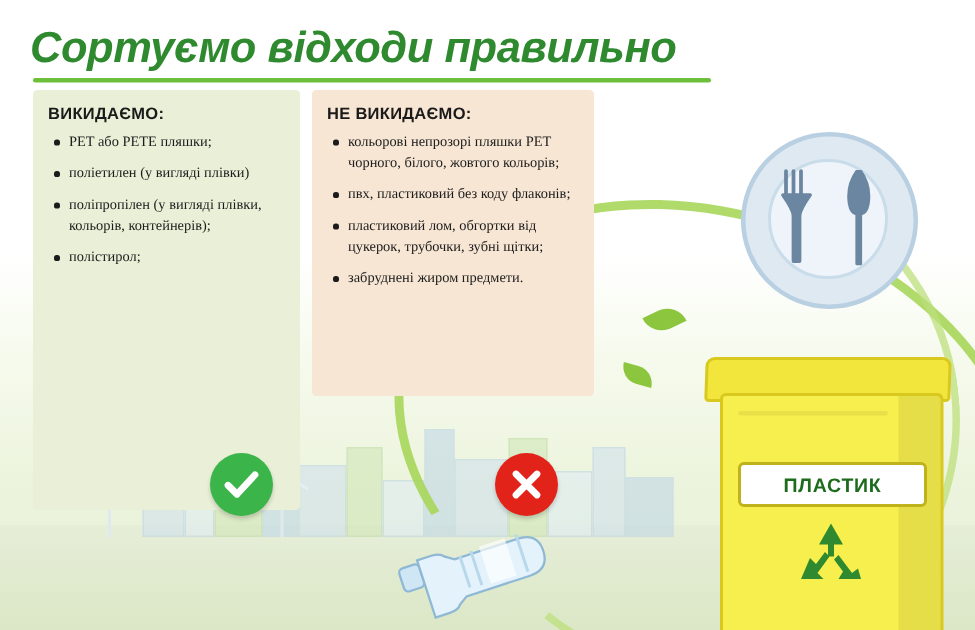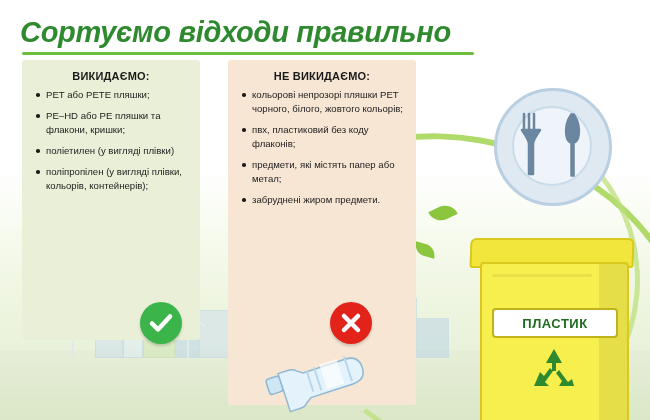--- a/index.html
+++ b/index.html
@@ -79,27 +79,27 @@
     background:#6cbf3a; border-radius:2px;
   }
 
   
   .panel {
     position:absolute; border-radius:3px;
     padding:10px 10px 12px 10px;
     box-sizing:border-box;
   }
   .panel-green { left:22px; top:60px; width:178px; height:280px; background:#e9f0d7; }
-  .panel-peach { left:208px; top:60px; width:188px; height:345px; background:#f7e6d4;margin-left:20px; }
+  .panel-peach { left:208px; top:60px; width:188px; height:204px; background:#f7e6d4; }
   .panel-head {
-    text-align:center; font-weight:bold; font-size:11px; color:#1a1a1a;
+    font-weight:bold; font-size:11px; color:#1a1a1a;
     margin-bottom:6px; letter-spacing:.2px;
   }
   ul.items {
-    margin:0; padding:0 0 0 14px; list-style:none;
+    margin:0; padding:0 0 0 14px; list-style:none;font-family:Liberation Serif, serif;
   }
   ul.items li {
     position:relative;
     font-size:9.6px; line-height:14px; color:#1c1c1c;
     margin-bottom:7px;
   }
   ul.items li::before {
     content:"";
     position:absolute; left:-10px; top:5px;
     width:3.5px; height:3.5px; border-radius:50%;
@@ -202,32 +202,32 @@
   <div class="leaf" style="left:430px; top:206px; transform:rotate(-25deg);"></div>
   <div class="leaf" style="left:414px; top:244px; width:22px; height:12px; transform:rotate(15deg);"></div>
 
   <div class="title">Сортуємо відходи правильно</div>
   <div class="title-underline"></div>
 
   <div class="panel panel-green">
     <div class="panel-head">ВИКИДАЄМО:</div>
     <ul class="items">
       <li>PET або PETE пляшки;</li>
-      <li>PE–HD або PE пляшки та флакони, кришки;</li>
       <li>поліетилен (у вигляді плівки)</li>
       <li>поліпропілен (у вигляді плівки, кольорів, контейнерів);</li>
+      <li>полістирол;</li>
     </ul>
   </div>
 
   <div class="panel panel-peach">
     <div class="panel-head">НЕ ВИКИДАЄМО:</div>
     <ul class="items">
       <li>кольорові непрозорі пляшки PET чорного, білого, жовтого кольорів;</li>
       <li>пвх, пластиковий без коду флаконів;</li>
-      <li>предмети, які містять папер або метал;</li>
+      <li>пластиковий лом, обгортки від цукерок, трубочки, зубні щітки;</li>
       <li>забруднені жиром предмети.</li>
     </ul>
   </div>
 
   <div class="badge badge-ok">
     <svg width="26" height="26" viewBox="0 0 26 26" aria-hidden="true">
       <path d="M4 13.5 L10 19.5 L22 6.5" fill="none" stroke="#ffffff" stroke-width="4.5" stroke-linecap="round" stroke-linejoin="round"></path>
     </svg>
   </div>
   <div class="badge badge-no">

